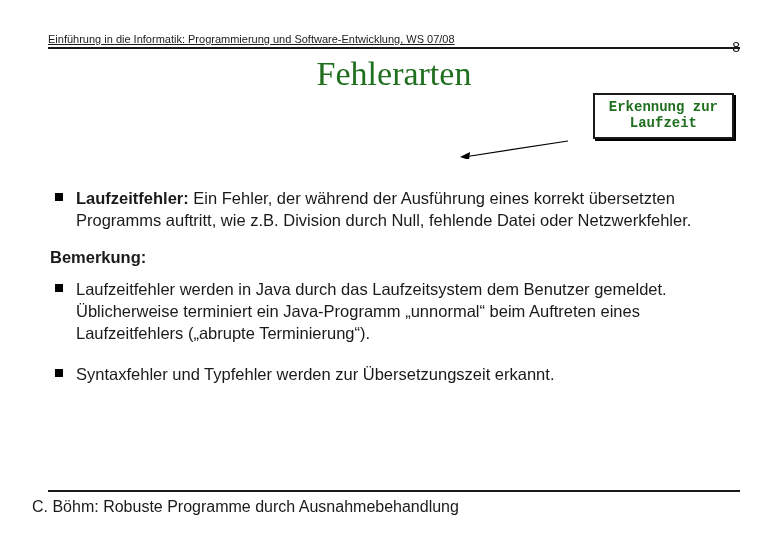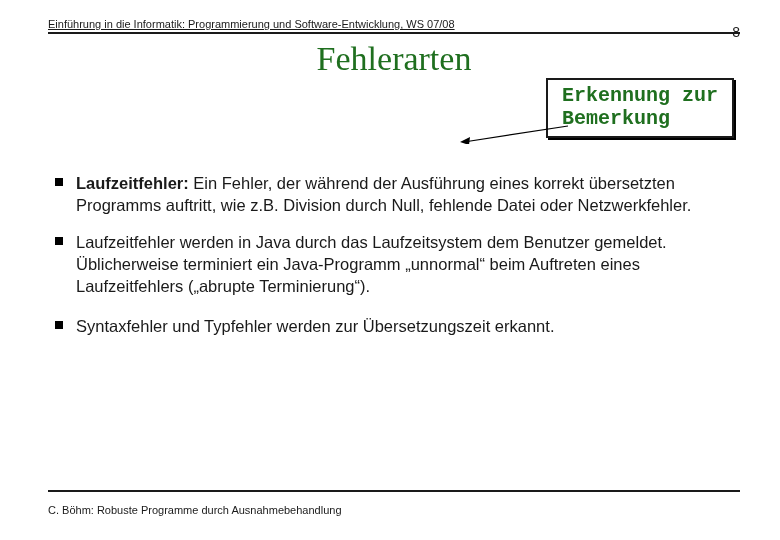--- a/index.html
+++ b/index.html
@@ -7,21 +7,21 @@
     width: 780px;
     height: 540px;
     background: #ffffff;
     font-family: Arial, Helvetica, sans-serif;
     position: relative;
     overflow: hidden;
   }
   .slide {
     width: 100%;
     height: 100%;
-    padding: 10px 40px 16px 48px;
+    padding: 25px 40px 16px 48px;
     position: relative;
   }
   .header-row {
     display: flex;
     justify-content: space-between;
     align-items: flex-end;
     padding-bottom: 2px;
     border-bottom: 2px solid #1a1a1a;
     margin-top: 4px;
   }
@@ -52,22 +52,23 @@
   .callout {
     position: absolute;
     right: 6px;
     top: 0;
     border: 2px solid #1a1a1a;
     background: #ffffff;
     padding: 4px 14px 6px 14px;
     box-shadow: 2px 2px 0 #000;
     font-family: "Courier New", Courier, monospace;
     font-weight: bold;
-    font-size: 20px;
+    font-size: 14px;
     color: #1f6f1f;
+    text-align: center;
     line-height: 1.15;
   }
   .pointer {
     position: absolute;
     right: 170px;
     top: 46px;
     width: 110px;
     height: 20px;
   }
   .content {
@@ -96,56 +97,57 @@
   .bullet.sub { margin-bottom: 18px; }
   .footer-rule {
     position: absolute;
     left: 48px;
     right: 40px;
     bottom: 48px;
     border-top: 2px solid #1a1a1a;
   }
   .footer-text {
     position: absolute;
-    left: 48px;
+    left: 32px;
     bottom: 24px;
-    font-size: 11px;
+    font-size: 16px;
     color: #1a1a1a;
   }
 </style>
 </head>
 <body>
 
 <div class="slide">
 
   <div class="header-row">
     <span class="course-header">Einführung in die Informatik: Programmierung und Software-Entwicklung, WS 07/08</span>
     <span class="page-number">8</span>
   </div>
 
   <h1 class="title">Fehlerarten</h1>
 
   <div class="callout-wrap">
     <div class="callout">
       <div>Erkennung zur</div>
-      <div>Bemerkung</div>
+      <div>Laufzeit</div>
     </div>
     <svg class="pointer" viewBox="0 0 110 20">
       <line x1="108" y1="2" x2="4" y2="18" stroke="#000" stroke-width="1.2"></line>
       <polygon points="0,18 10,13 9,21" fill="#000"></polygon>
     </svg>
   </div>
 
   <div class="content">
 
     <div class="bullet">
       <span class="sq"></span>
       <span class="bold">Laufzeitfehler:</span><span> Ein Fehler, der während der Ausführung eines korrekt übersetzten Programms auftritt, wie z.B. Division durch Null, fehlende Datei oder Netzwerkfehler.</span>
     </div>
 
+    <div class="remark-label">Bemerkung:</div>
 
     <div class="bullet sub">
       <span class="sq"></span>
       <span> Laufzeitfehler werden in Java durch das Laufzeitsystem dem Benutzer gemeldet. Üblicherweise terminiert ein Java-Programm „unnormal“ beim Auftreten eines Laufzeitfehlers („abrupte Terminierung“).</span>
     </div>
 
     <div class="bullet sub">
       <span class="sq"></span>
       <span>Syntaxfehler und Typfehler werden zur Übersetzungszeit erkannt.</span>
     </div>

